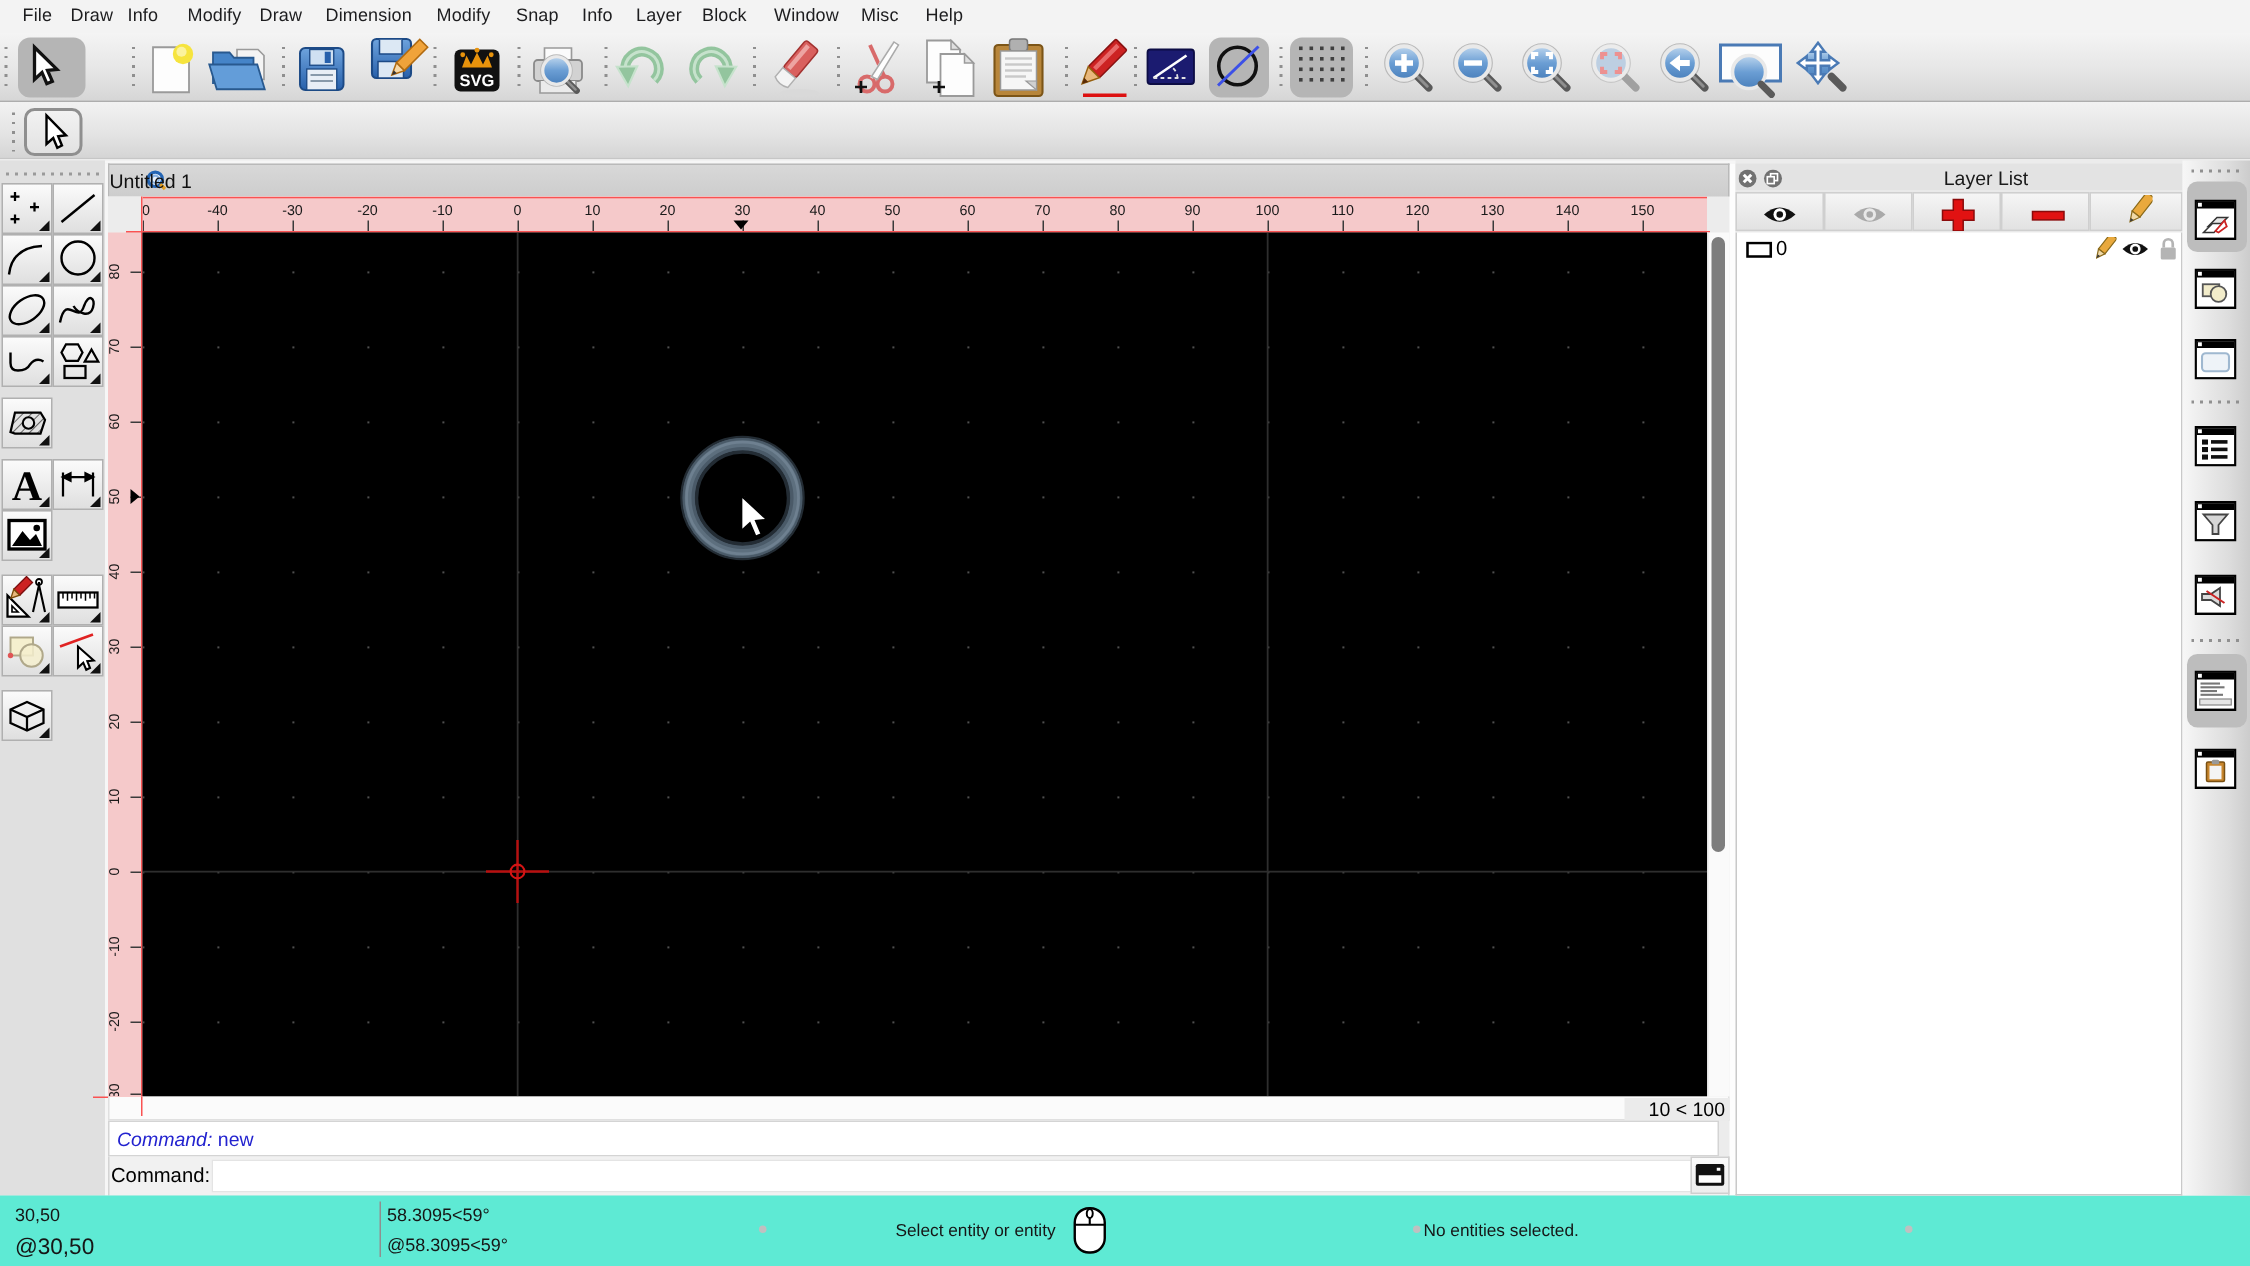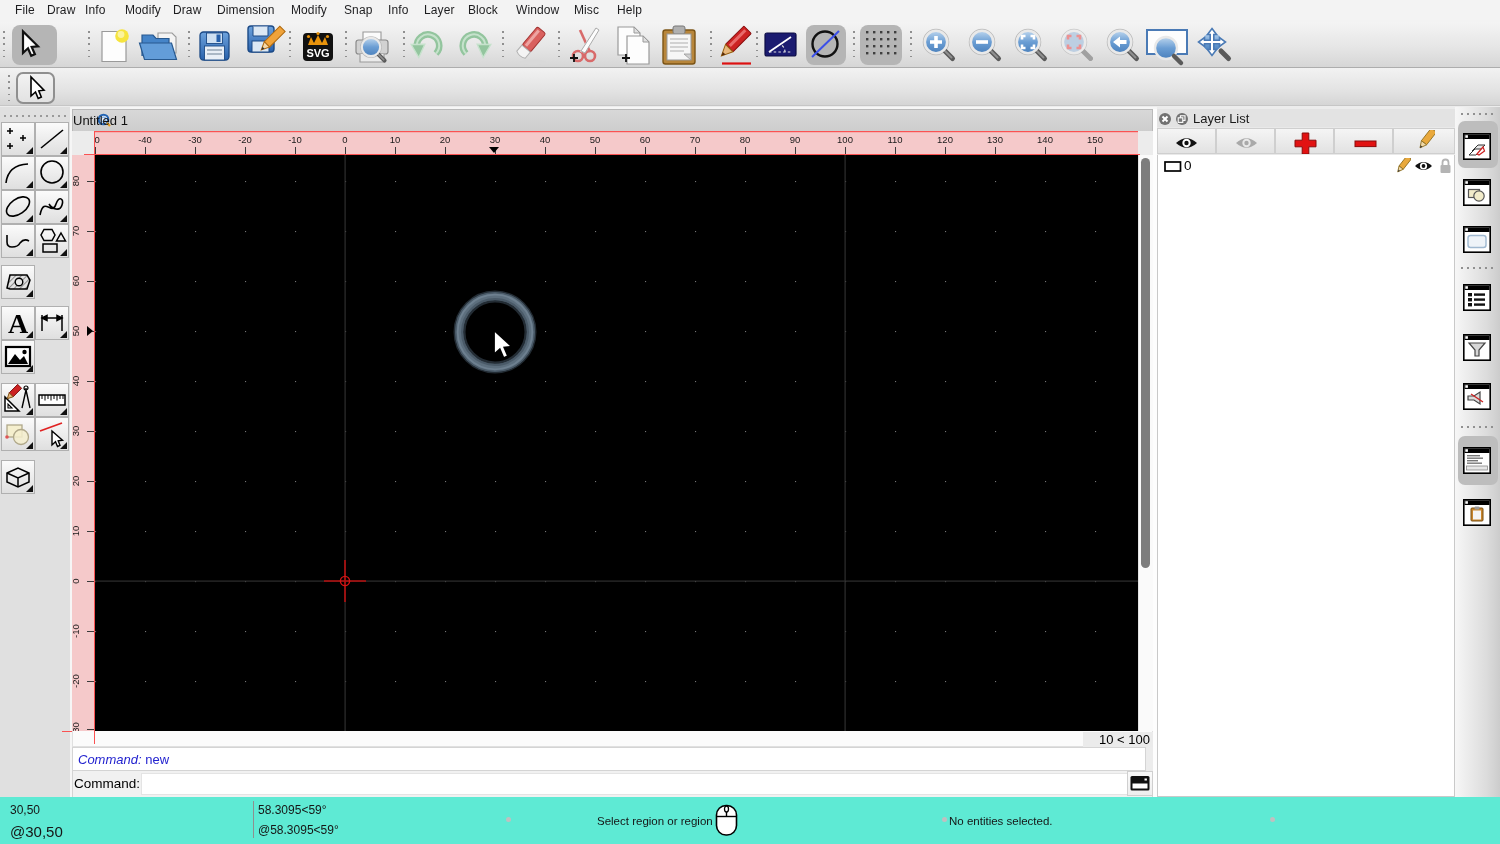--- a/index.html
+++ b/index.html
@@ -618,41 +618,41 @@
   </div>
 </div>
 
 <div class="abs" id="statusbar">
   <div style="left:10px; top:6px; font-size:12px">30,50</div>
   <div style="left:10px; top:26px; font-size:15px">@30,50</div>
   <div style="left:253px; top:4px; width:1px; height:37px; background:#8f8f8f"></div>
   <div style="left:258px; top:6px; font-size:12px">58.3095&lt;59°</div>
   <div style="left:258px; top:26px; font-size:12px">@58.3095&lt;59°</div>
   <div class="sdot" style="left:506px; top:20px"></div>
-  <div style="left:597px; top:18px; font-size:11.5px">Select region or region</div>
+  <div style="left:597px; top:18px; font-size:11.5px">Select entity or entity</div>
   <svg class="abs" style="left:715px; top:7px" width="24" height="34" xmlns="http://www.w3.org/2000/svg">
     <rect x="1.5" y="1.5" width="20" height="29.5" rx="9.5" fill="#fff" stroke="#000" stroke-width="1.6"></rect>
     <line x1="1.5" y1="12.5" x2="21.5" y2="12.5" stroke="#000" stroke-width="1.4"></line>
     <line x1="11.5" y1="6" x2="11.5" y2="12.5" stroke="#000" stroke-width="1.4"></line>
     <ellipse cx="11.5" cy="5" rx="2" ry="3" fill="#fff" stroke="#000" stroke-width="1.3"></ellipse>
   </svg>
   <div class="sdot" style="left:942px; top:20px"></div>
   <div style="left:949px; top:18px; font-size:11.5px">No entities selected.</div>
   <div class="sdot" style="left:1270px; top:20px"></div>
 </div>
 
 <div class="abs" id="ltitle">
   <svg class="abs" style="left:2px; top:4px" width="34" height="13" xmlns="http://www.w3.org/2000/svg">
     <circle cx="6" cy="6" r="6" fill="#717171"></circle>
     <path d="M 3.5,3.5 L 8.5,8.5 M 8.5,3.5 L 3.5,8.5" stroke="#fff" stroke-width="2"></path>
     <circle cx="23" cy="6" r="6" fill="#717171"></circle>
     <rect x="21.4" y="2.8" width="4.6" height="4.6" fill="none" stroke="#fff" stroke-width="1.1"></rect>
     <rect x="19.2" y="4.8" width="4.6" height="4.6" fill="#787878" stroke="#fff" stroke-width="1.1"></rect>
   </svg>
-  <div class="abs" style="left:36px; top:2px; width:262px; font-size:13px; color:#1a1a1a">Layer List</div>
+  <div class="abs" style="left:36px; top:2px; width:262px; text-align:center; font-size:13px; color:#1a1a1a">Layer List</div>
 </div>
 <div class="abs" id="ltoolbar">
   <div class="lcell" style="left:0px; width:59px"></div>
   <div class="lcell" style="left:59px; width:59px"></div>
   <div class="lcell" style="left:118px; width:59px"></div>
   <div class="lcell" style="left:177px; width:59px"></div>
   <div class="lcell" style="left:236px; width:62px"></div>
   <svg class="abs" style="left:18px; top:9px" width="23" height="14" xmlns="http://www.w3.org/2000/svg">
     <path d="M 1,7 Q 11.5,-2.5 22,7 Q 11.5,16.5 1,7 Z" fill="#111"></path>
     <circle cx="11.5" cy="7" r="4.2" fill="#fff"></circle>

